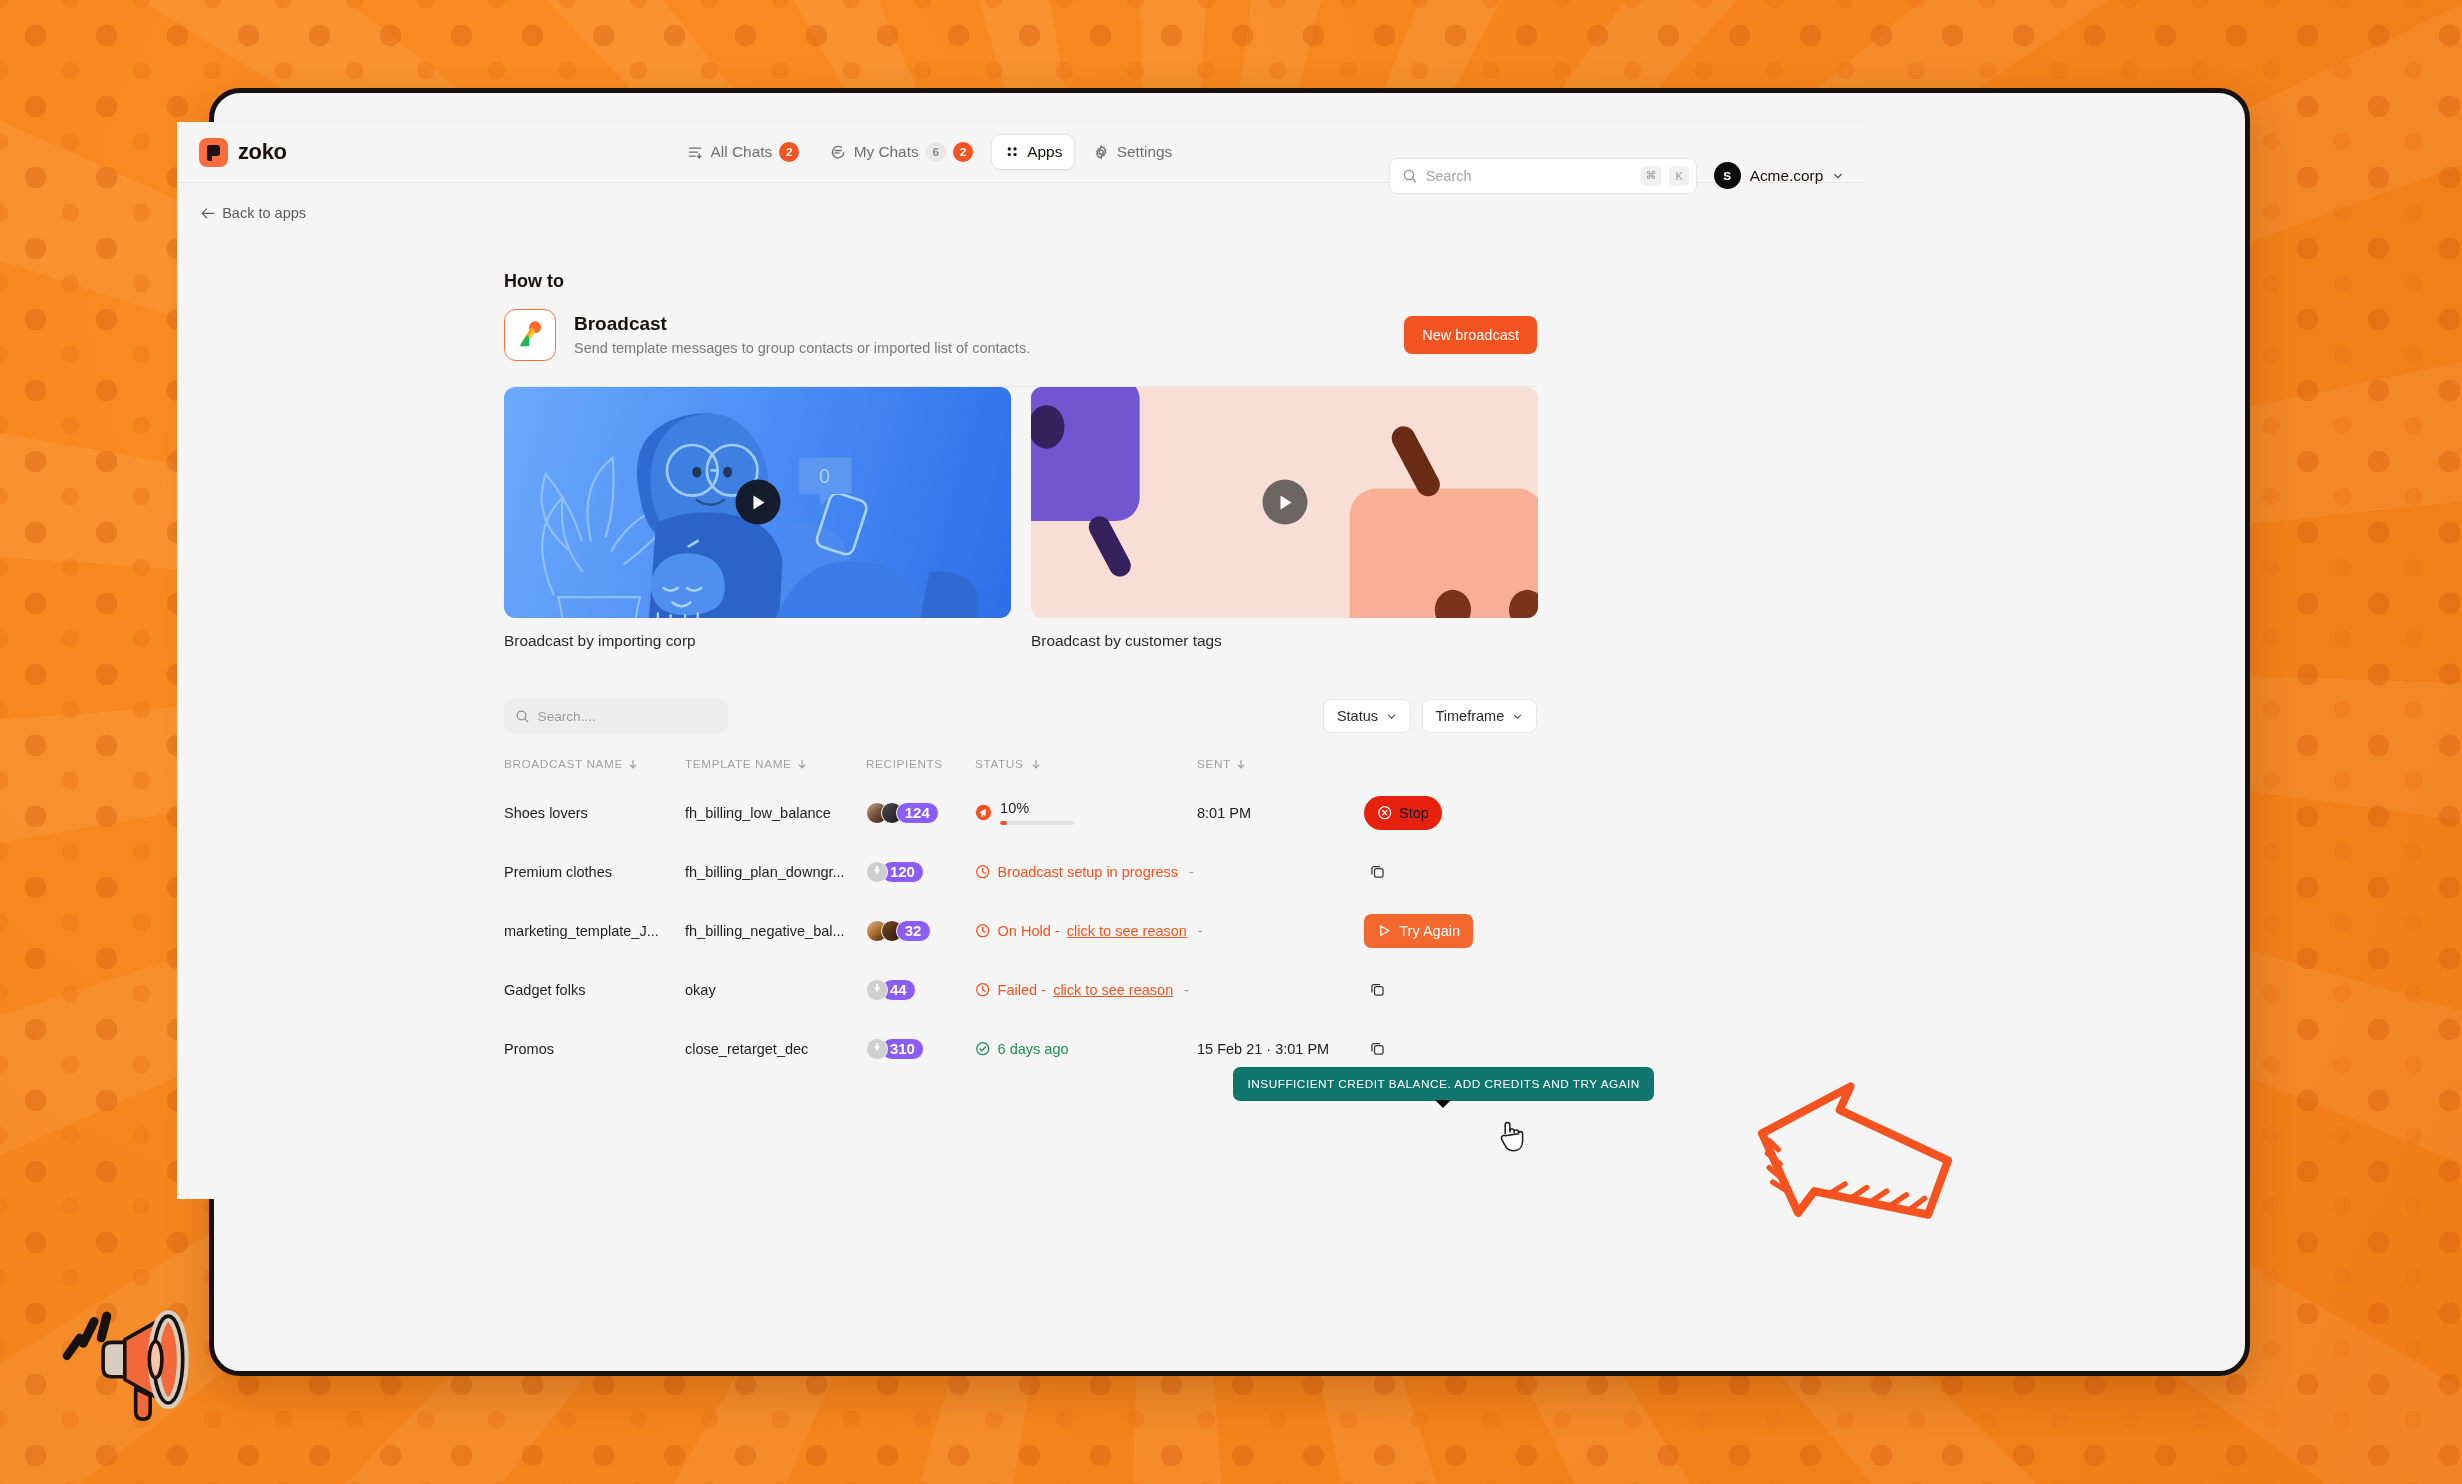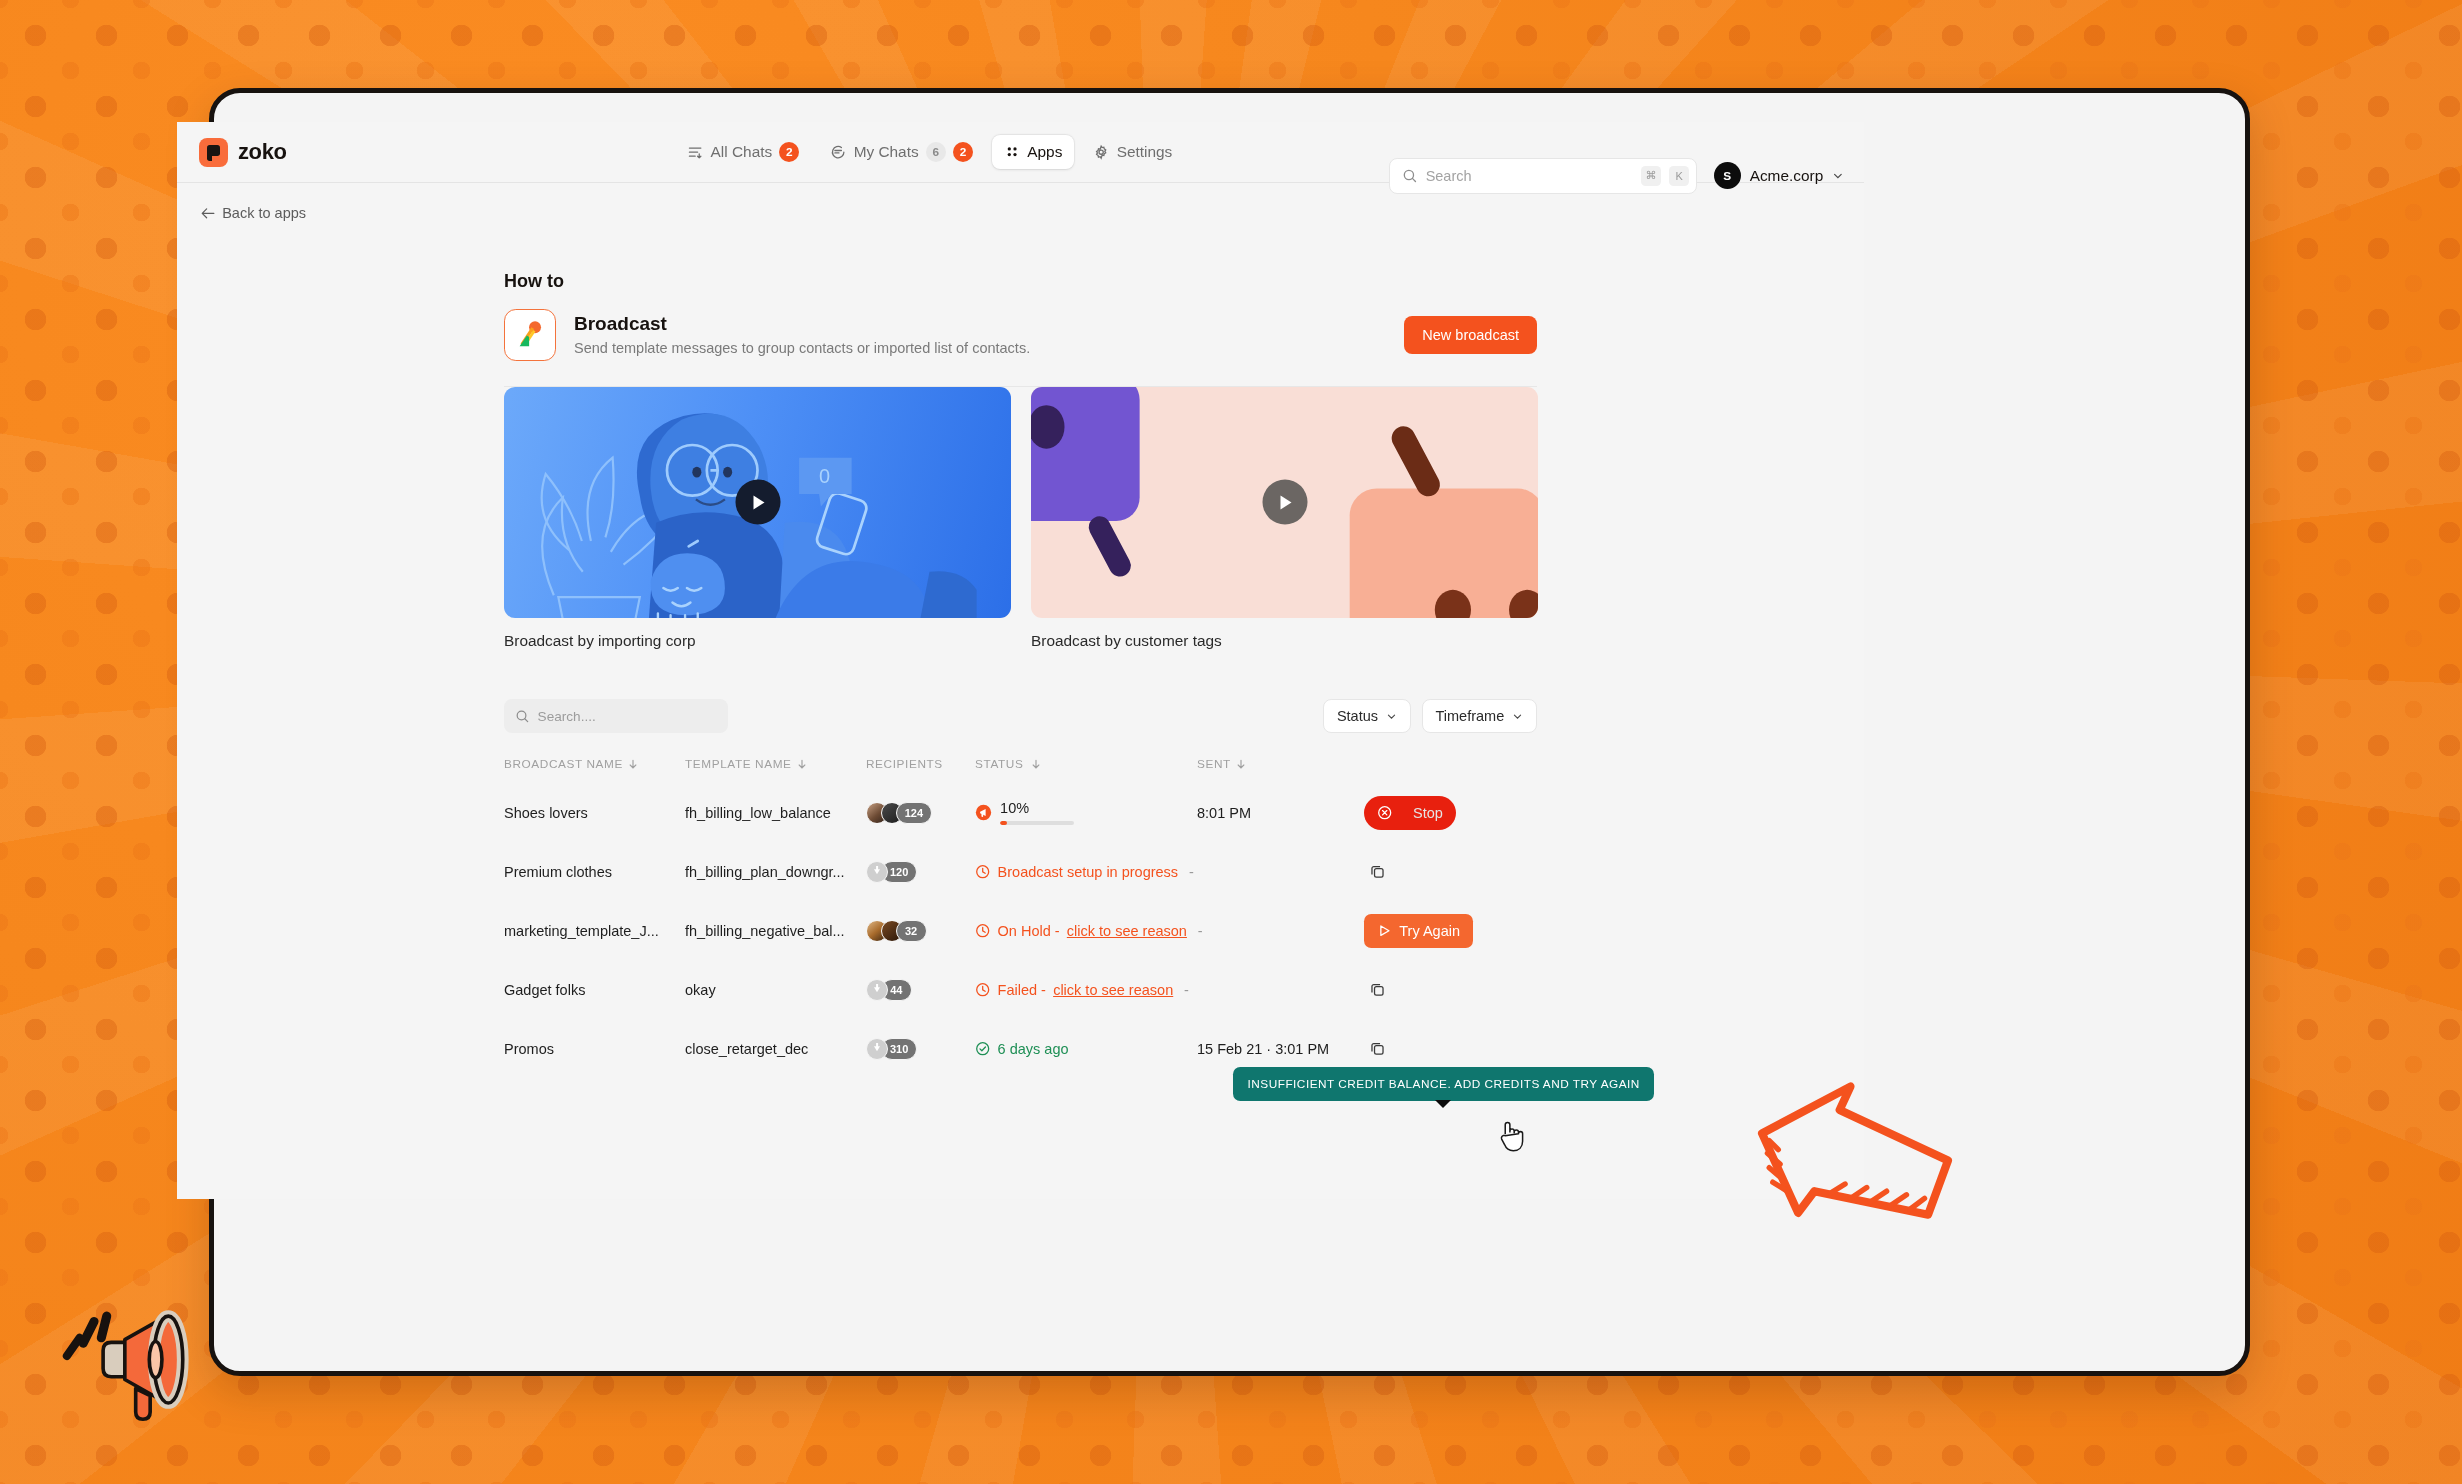--- a/index.html
+++ b/index.html
@@ -246,43 +246,43 @@
     border-right: 3.6px solid transparent;
     border-top: 5.4px solid #FFFFFF;
   }
   .av-ph::before {
     content: ""; position: absolute; left: 50%; top: 4.5px;
     transform: translateX(-50%);
     width: 1.8px; height: 5.4px; background: #FFFFFF;
   }
   .count-pill {
     height: 22px; min-width: 31px; padding: 0 8.1px;
-    background: #737373; color: #FFFFFF;
-    border-radius: 11px; font-size: 11px; font-weight: 700;
+    background: #8b5cf6; color: #FFFFFF;
+    border-radius: 11px; font-size: 15px; font-weight: 700;
     display: inline-flex; align-items: center; justify-content: center;
     border: 1.8px solid #F5F5F5;
   }
 
   
   .status-orange { color: #F4521E; display: flex; align-items: center; gap: 7.2px; white-space: nowrap; }
   .status-green { color: #1E8F55; display: flex; align-items: center; gap: 7.2px; white-space: nowrap; }
   .status-dark { color: #1E1E1E; }
   .link-ul { text-decoration: underline; cursor: pointer; }
   .dash { color: #9A9A9A; margin-left: 3.6px; }
 
   .pct-wrap { display: flex; flex-direction: column; gap: 4.5px; }
   .pct-row { display: flex; align-items: center; gap: 7.2px; }
   .pct-label { font-size: 14.5px; color: #1E1E1E; font-weight: 500; }
   .pbar { width: 74px; height: 4.5px; border-radius: 2.7px; background: #DEDEDE; overflow: hidden; }
   .pbar-fill { height: 100%; background: #F4521E; border-radius: 2.7px; }
 
   .btn-stop {
-    background: #E8200E; color: #e5e5e5; border: 0;
+    background: #E8200E; color: #0f172a; border: 0;
     height: 34px; padding: 0 12.7px; border-radius: 17px;
-    display: inline-flex; align-items: center; gap: 21px;
+    display: inline-flex; align-items: center; gap: 7px;
     font-size: 14.5px; font-family: inherit; cursor: pointer;
   }
   .btn-retry {
     background: #F4672F; color: #FFFFFF; border: 0;
     height: 34px; padding: 0 12.7px; border-radius: 7.2px;
     display: inline-flex; align-items: center; gap: 7.2px;
     font-size: 14.5px; font-family: inherit; cursor: pointer;
   }
   .copy-btn {
     width: 27px; height: 27px; display: inline-flex;

